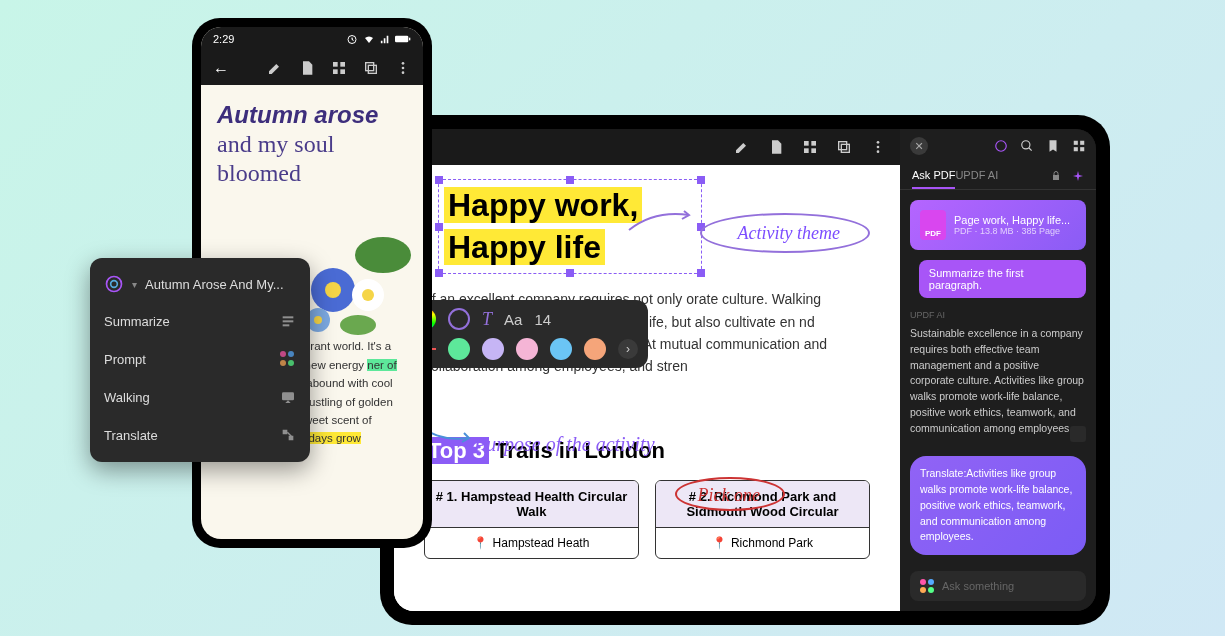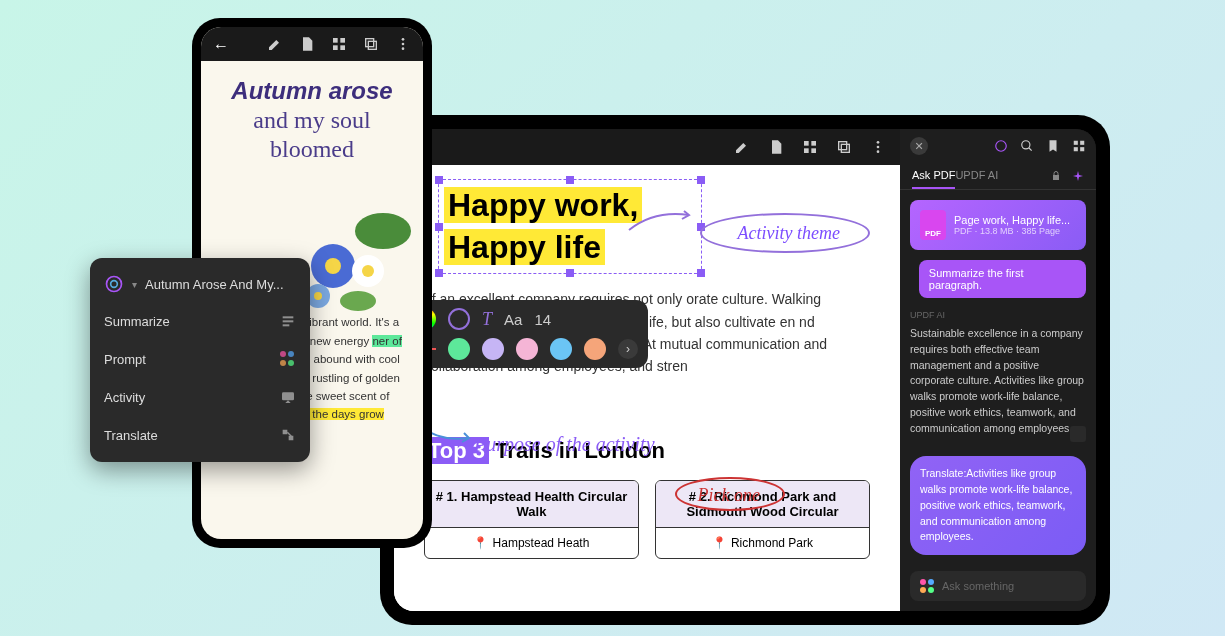--- a/index.html
+++ b/index.html
@@ -77,21 +77,21 @@
 
 
 .phone { position: absolute; left: 192px; top: 18px; width: 240px; height: 530px; background: #000; border-radius: 28px; padding: 9px; z-index: 20; }
 .phone-inner { width: 100%; height: 100%; background: #faf7ed; border-radius: 20px; overflow: hidden; display: flex; flex-direction: column; }
 .phone-status { background: #1a1a1a; color: #fff; padding: 6px 12px; display: flex; justify-content: space-between; align-items: center; font-size: 11px; }
 .phone-status-icons { display: flex; gap: 5px; align-items: center; }
 .phone-toolbar { background: #1a1a1a; padding: 8px 12px; display: flex; align-items: center; gap: 16px; }
 .phone-toolbar .back { color: #fff; font-size: 16px; }
 .phone-toolbar .spacer { flex: 1; }
 .phone-toolbar .picon { color: #ccc; width: 16px; height: 16px; }
-.phone-content { flex: 1; padding: 16px; overflow: hidden; position: relative; text-align: center; }
+.phone-content { flex: 1; padding: 16px; overflow: hidden; position: relative; }
 .phone-title { font-family: Georgia, serif; font-style: italic; color: #3d2e7c; font-size: 24px; line-height: 1.2; }
 .phone-title .bold { font-weight: 700; }
 .phone-title .light { font-weight: 400; font-style: normal; color: #4a3c8a; font-family: Georgia, serif; }
 .flowers { position: absolute; top: 140px; right: 5px; width: 130px; height: 120px; }
 .phone-body { font-size: 11.5px; line-height: 1.6; color: #333; margin-top: 150px; }
 .hl-green { background: #5de89a; }
 .hl-yellow { background: #ffe936; }
 
 
 .popup { position: absolute; left: 90px; top: 258px; width: 220px; background: #2a2a2a; border-radius: 12px; padding: 8px 0; z-index: 30; box-shadow: 0 8px 24px rgba(0,0,0,0.4); }
@@ -263,20 +263,39 @@
             <span style="background:#5f8"></span>
         </div>
         <span class="ai-input-text">Ask something</span>
       </div>
     </div>
   </div>
 </div>
 
 <div class="phone">
   <div class="phone-inner">
+    <div class="phone-status">
+      <span>2:29</span>
+      <div class="phone-status-icons">
+        <svg width="12" height="12" viewBox="0 0 24 24" fill="#fff">
+            <circle cx="12" cy="13" r="8" fill="none" stroke="#fff" stroke-width="2"></circle>
+            <path d="M12 9v4l3 2" stroke="#fff" stroke-width="2"></path>
+          </svg>
+        <svg width="12" height="12" viewBox="0 0 24 24" fill="#fff">
+            <path d="M12 20l8-10a12 12 0 00-16 0l8 10z"></path>
+          </svg>
+        <svg width="10" height="12" viewBox="0 0 24 24" fill="#fff">
+            <path d="M2 22h4v-6H2zM9 22h4V10H9zM16 22h4V4h-4z"></path>
+          </svg>
+        <svg width="16" height="10" viewBox="0 0 24 12" fill="#fff">
+            <rect x="0" y="1" width="20" height="10" rx="2"></rect>
+            <rect x="21" y="4" width="2" height="4"></rect>
+          </svg>
+      </div>
+    </div>
     <div class="phone-toolbar">
       <span class="back">←</span>
       <span class="spacer"></span>
       <svg class="picon" viewBox="0 0 24 24" fill="currentColor">
           <path d="M3 17v4h4l11-11-4-4L3 17z"></path>
         </svg>
       <svg class="picon" viewBox="0 0 24 24" fill="currentColor">
           <path d="M6 2h9l5 5v15H6V2z"></path>
         </svg>
       <svg class="picon" viewBox="0 0 24 24" fill="currentColor">
@@ -341,21 +360,21 @@
   <div class="popup-item">
     <span>Prompt</span>
     <div class="dots4 popup-icon">
         <span style="background:#f5a"></span>
         <span style="background:#5af"></span>
         <span style="background:#fa5"></span>
         <span style="background:#5f8"></span>
       </div>
   </div>
   <div class="popup-item">
-    <span>Activity</span>
+    <span>Walking</span>
     <svg class="popup-icon" viewBox="0 0 24 24" fill="#bbb">
         <rect x="3" y="5" width="18" height="12" rx="2"></rect>
         <path d="M8 21l4-4 4 4"></path>
       </svg>
   </div>
   <div class="popup-item">
     <span>Translate</span>
     <svg class="popup-icon" viewBox="0 0 24 24" fill="#bbb">
         <path d="M4 4h7v7H4zM13 13h7v7h-7z"></path>
         <path d="M11 8l6 6" stroke="#bbb" stroke-width="2"></path>

